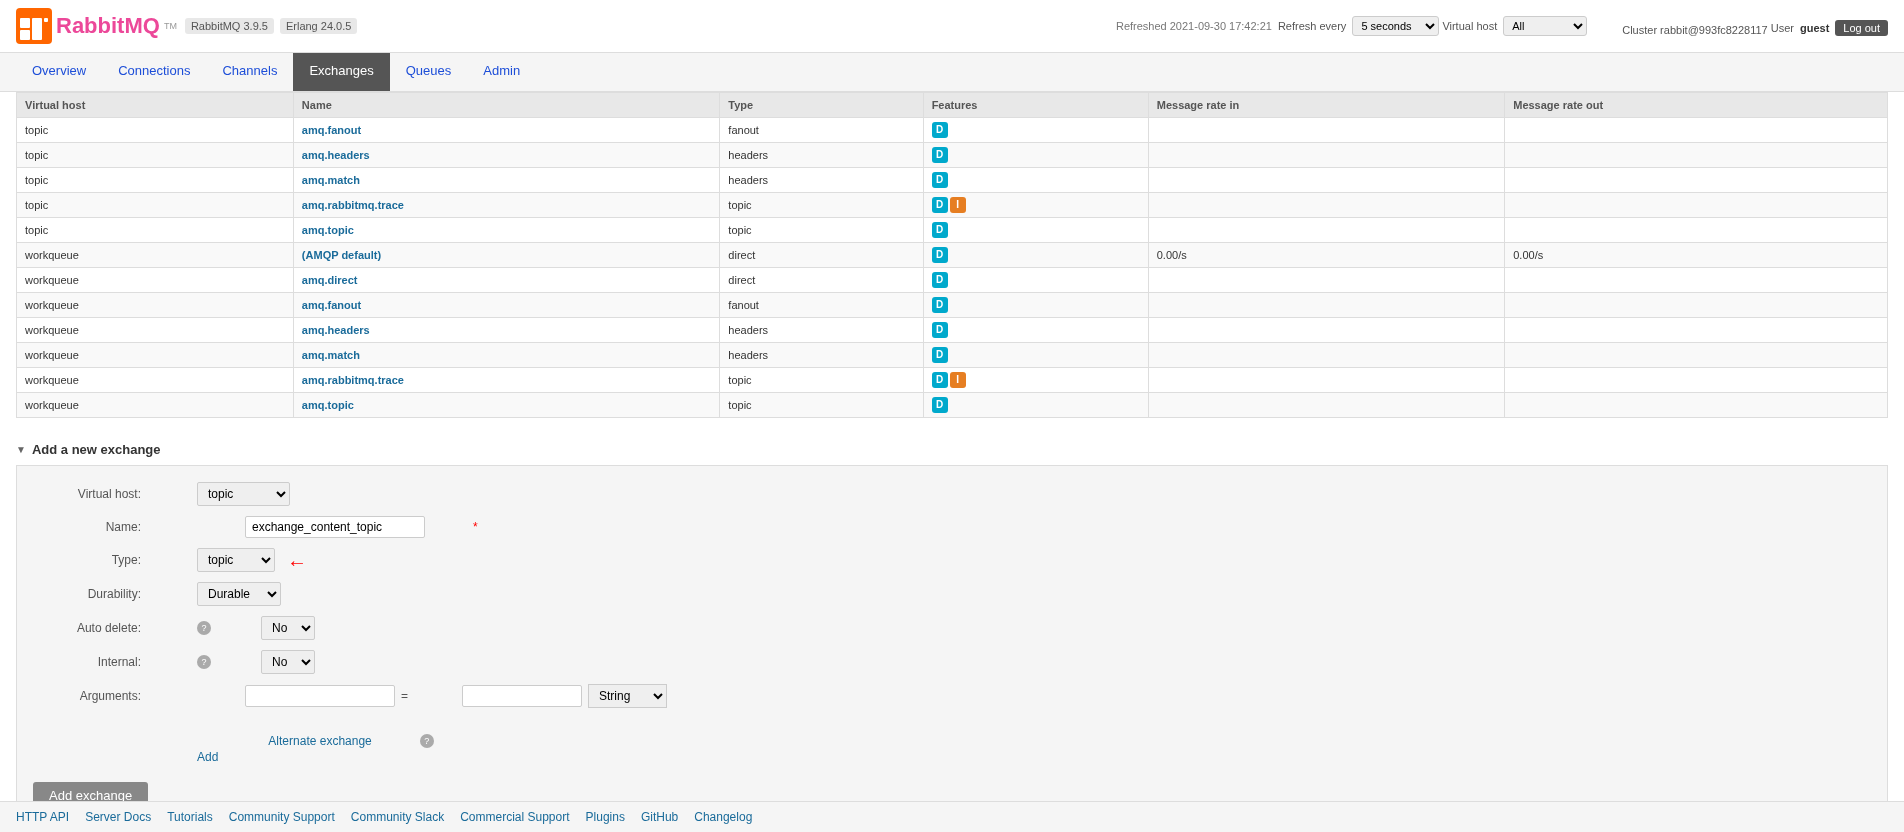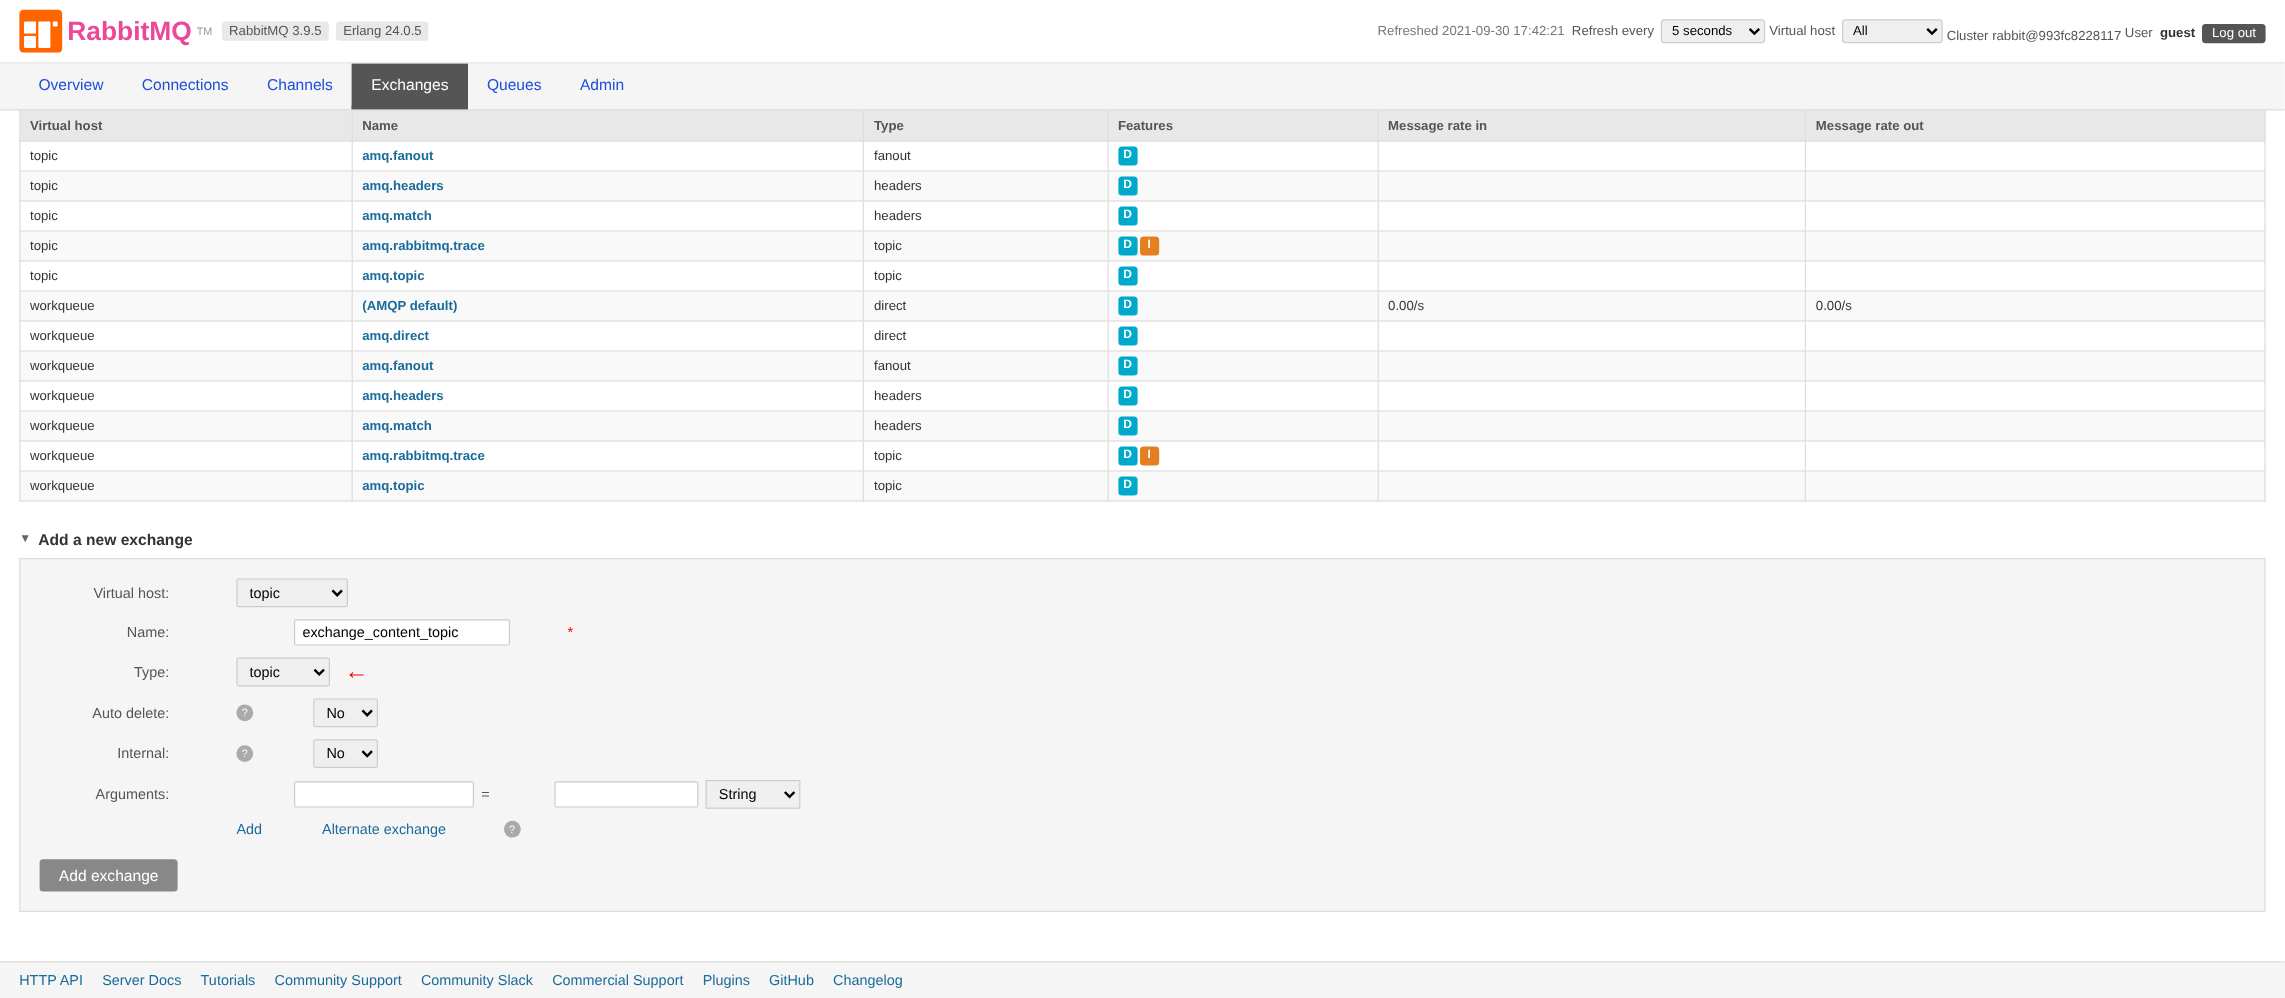--- a/index.html
+++ b/index.html
@@ -21,21 +21,21 @@
     .logo-tm { font-size: 9px; color: #999; vertical-align: super; }
     .version-info { display: flex; gap: 6px; font-size: 11px; color: #555; }
     .version-badge { background: #e8e8e8; padding: 2px 6px; border-radius: 3px; }
     .top-right { display: flex; align-items: flex-end; gap: 3px; font-size: 11px; }
     .refresh-row { display: flex; align-items: center; gap: 6px; }
     .refresh-label { color: #555; }
     .refresh-select { font-size: 11px; padding: 2px 4px; border: 1px solid #ccc; border-radius: 3px; }
     .vhost-row { display: flex; align-items: center; gap: 6px; }
     .vhost-label { color: #555; }
     .vhost-select { font-size: 11px; padding: 2px 4px; border: 1px solid #ccc; border-radius: 3px; }
-    .cluster-row { color: #555; }
+    .cluster-row { color: #555; margin-left: 32px; }
     .cluster-name { color: #333; font-weight: bold; }
     .user-row { display: flex; align-items: center; gap: 6px; }
     .user-label { color: #555; }
     .user-name { font-weight: bold; }
     .logout-btn { background: #555; color: #fff; border: none; padding: 2px 8px; border-radius: 3px; cursor: pointer; font-size: 11px; }
     .refreshed-text { color: #777; font-size: 11px; }
 
     
     .nav-bar {
       background: #f5f5f5;
@@ -97,21 +97,21 @@
     .form-select { font-size: 12px; padding: 3px 6px; border: 1px solid #ccc; border-radius: 2px; }
     .form-input { width: 180px; }
     .required-star { color: red; margin-left: 4px; }
     .type-row-wrapper { display: flex; align-items: center; gap: 8px; }
     .red-arrow { color: red; font-size: 20px; margin-left: 4px; }
     .arguments-row { display: flex; align-items: center; gap: 6px; }
     .arg-input { width: 150px; }
     .arg-equals { color: #555; }
     .arg-value-input { width: 120px; }
     .arg-type-select { font-size: 12px; padding: 3px 6px; border: 1px solid #ccc; }
-    .add-link { color: #1a6b9a; cursor: pointer; font-size: 12px; }
+    .add-link { color: #1a6b9a; cursor: pointer; font-size: 12px; margin-top: 32px; }
     .alt-exchange-link { color: #1a6b9a; cursor: pointer; font-size: 12px; }
     .help-icon { display: inline-block; width: 14px; height: 14px; background: #aaa; color: #fff; border-radius: 50%; text-align: center; line-height: 14px; font-size: 9px; cursor: pointer; }
     .add-exchange-btn { background: #888; color: #fff; border: none; padding: 6px 16px; border-radius: 3px; cursor: pointer; font-size: 13px; margin-top: 8px; }
 
     
     .footer {
       background: #f5f5f5;
       border-top: 1px solid #ddd;
       padding: 8px 16px;
       display: flex;
@@ -323,20 +323,27 @@
         <select class="form-select">
           <option>topic</option>
           <option>direct</option>
           <option>fanout</option>
           <option>headers</option>
         </select>
         <span class="red-arrow">←</span>
       </div>
     </div>
     <div class="form-row">
+      <span class="form-label">Durability:</span>
+      <select class="form-select">
+        <option>Durable</option>
+        <option>Transient</option>
+      </select>
+    </div>
+    <div class="form-row">
       <span class="form-label">Auto delete:</span>
       <span class="help-icon">?</span>
       <select class="form-select" style="margin-left:6px;">
         <option>No</option>
         <option>Yes</option>
       </select>
     </div>
     <div class="form-row">
       <span class="form-label">Internal:</span>
       <span class="help-icon">?</span>

